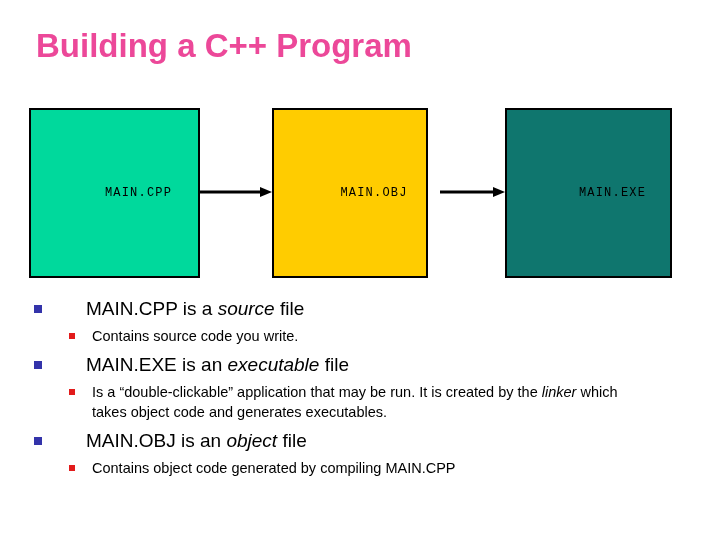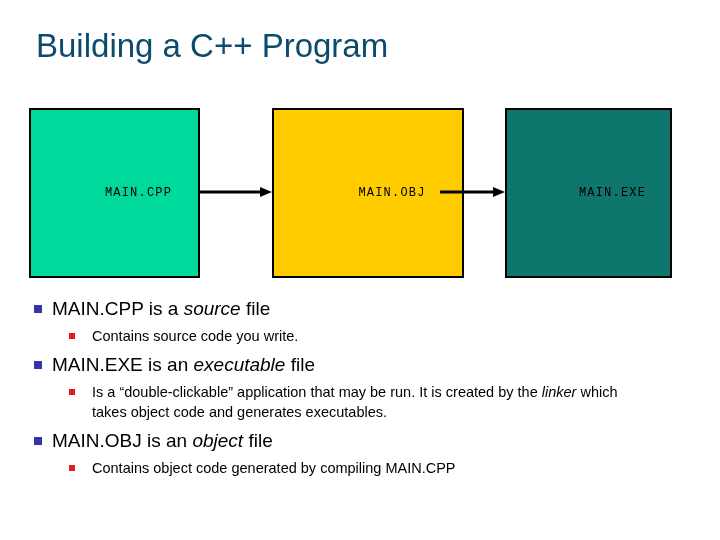--- a/index.html
+++ b/index.html
@@ -23,22 +23,22 @@
   }
 
   
   #slide-title {
     position: absolute;
     left: 36px;
     top: 26px;
     width: 650px;
     font-size: 33px;
     line-height: 40px;
-    font-weight: normal;
-    color: #0c4a6e;
+    font-weight: bold;
+    color: #ec4899;
     letter-spacing: 0px;
     white-space: nowrap;
   }
 
   
   #diagram {
     position: absolute;
     left: 0;
     top: 0;
     width: 720px;
@@ -62,21 +62,21 @@
     color: #000000;
     user-select: none;
   }
   #box-cpp {
     left: 29px;
     width: 171px;
     background: #00D99C;
   }
   #box-obj {
     left: 272px;
-    width: 192px;
+    width: 156px;
     background: #FFCC00;
   }
   #box-exe {
     left: 505px;
     width: 167px;
     background: #0f766e;
   }
 
   .arrow {
     position: absolute;
@@ -90,21 +90,21 @@
   
   #body {
     position: absolute;
     left: 0;
     top: 296px;
     width: 720px;
   }
 
   .lvl1 {
     position: relative;
-    padding-left: 52px;
+    padding-left: 86px;
     margin: 0 0 4px 0;
     font-size: 19px;
     line-height: 26px;
     color: #000000;
   }
   .lvl1 .bullet-sq {
     position: absolute;
     left: 34px;
     top: 9px;
     width: 8px;

